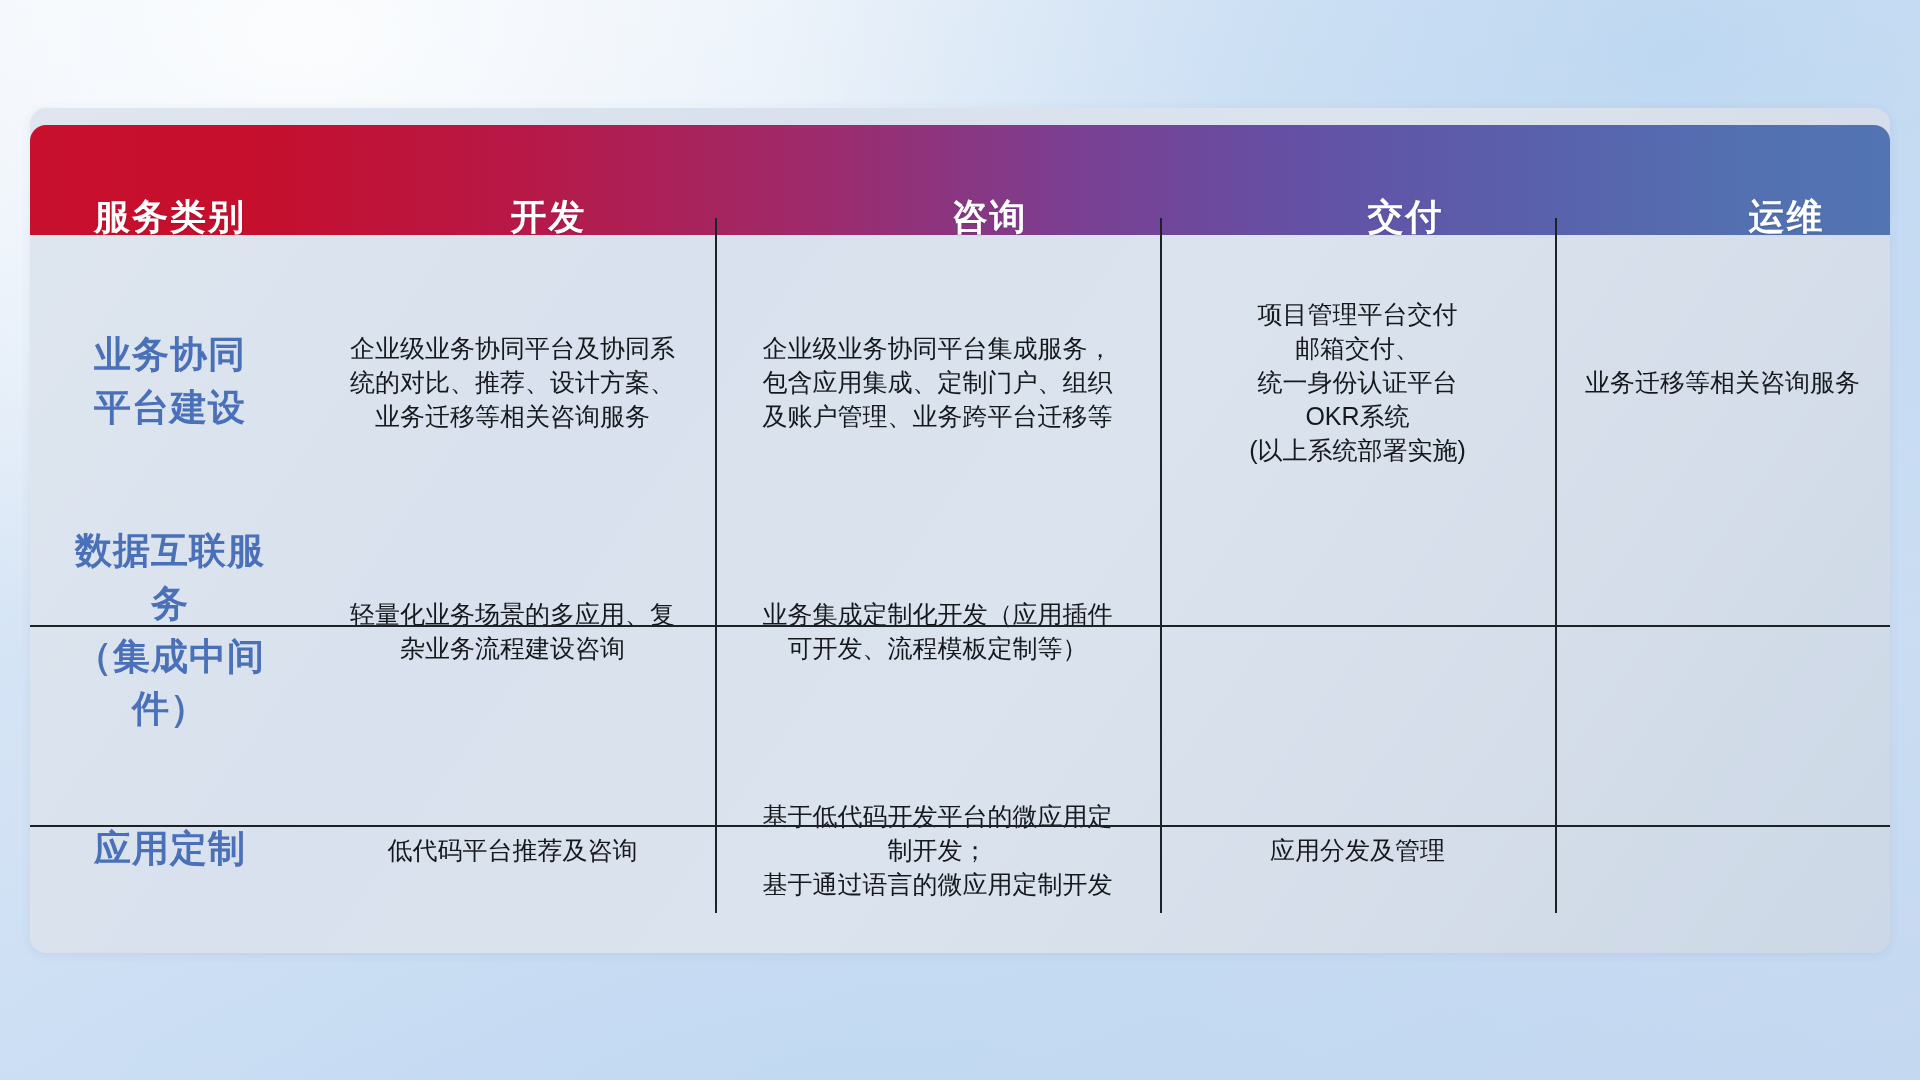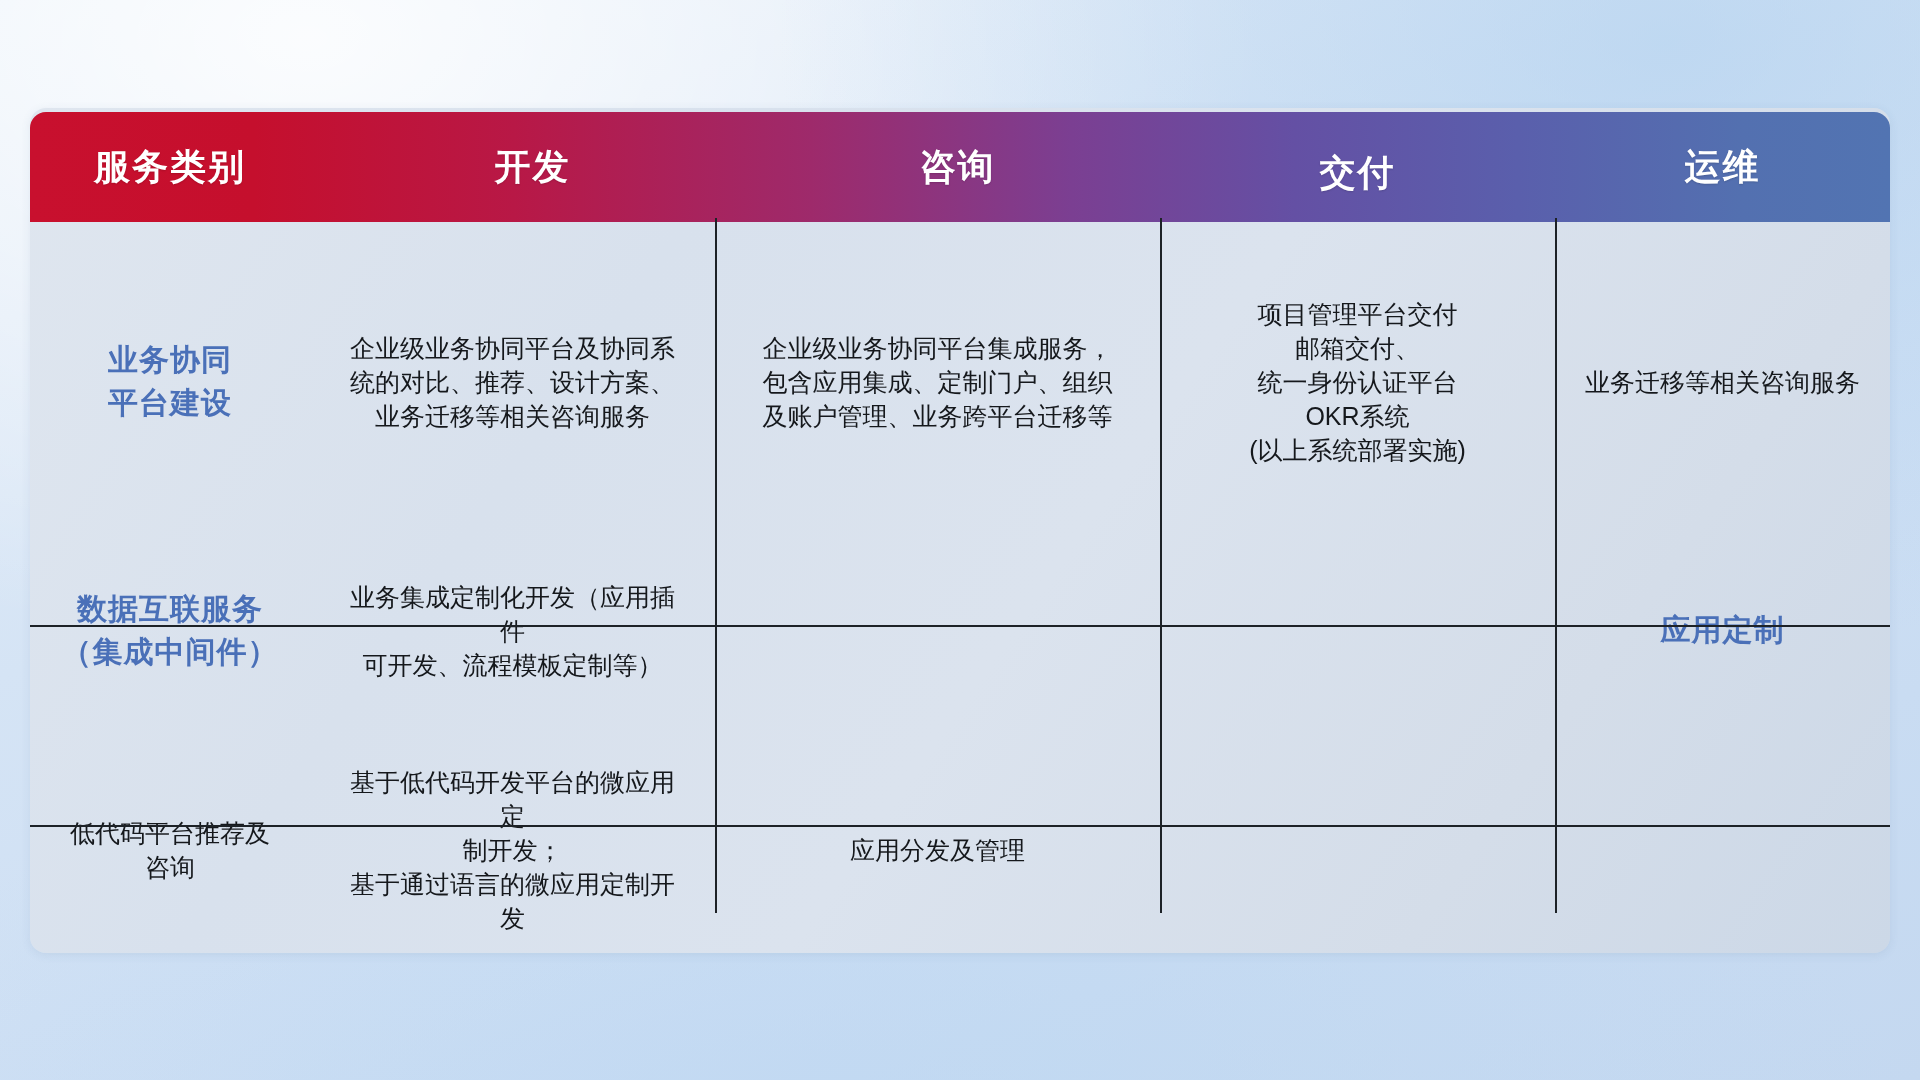--- a/index.html
+++ b/index.html
@@ -42,33 +42,33 @@
     width:1860px; height:845px;
     border-radius:16px;
     overflow:hidden;
     background:
       linear-gradient(125deg, #dfe6ef 0%, #d8e1ed 30%, #dbe3ee 55%, #d4dde9 80%, #ccd8e7 100%);
     box-shadow:0 2px 10px rgba(70,100,140,.10);
   }
 
   
   .thead{
-    position:absolute; left:0; top:4px; width:100%; height:110px;
+    position:absolute; left:0; top:17px; width:100%; height:110px;
     border-radius:16px 16px 0 0;
     background:linear-gradient(90deg,
         #c8102e 0%,
         #c50f2d 12%,
         #b81846 26%,
         #9e2a6b 42%,
         #7b3f92 56%,
         #6450a4 68%,
         #5a5fac 80%,
         #5370b0 92%,
         #5274b2 100%);
-    display:flex; align-items:center;
+    display:flex; align-items:flex-end;gap:16px;
   }
   .th{
     flex:0 0 auto;
     color:#ffffff;
     font-weight:700;
     font-size:36px;
     letter-spacing:2px;
     text-align:center;
     text-shadow:0 1px 2px rgba(0,0,0,.14);
     line-height:1;
@@ -93,21 +93,21 @@
     font-size:25px;
     line-height:1.36;
     color:#15181c;
     text-align:center;
     white-space:pre-line;
     margin-top:31px;
   }
   .cell.rowlabel{
     color:#4a70b8;
     font-weight:700;
-    font-size:30px;
+    font-size:37px;
     line-height:1.42;
     letter-spacing:1px;
   }
   
   .vline{
     position:absolute;
     top:0; bottom:0;
     width:2px;
     background:#1d2227;
   }
@@ -156,20 +156,22 @@
 及账户管理、业务跨平台迁移等</div>
     <div class="cell">项目管理平台交付
 邮箱交付、
 统一身份认证平台
 OKR系统
 (以上系统部署实施)</div>
     <div class="cell">业务迁移等相关咨询服务</div>
 
     <div class="cell rowlabel">数据互联服务
 （集成中间件）</div>
+    <div class="cell">轻量化业务场景的多应用、复
+杂业务流程建设咨询</div>
     <div class="cell">业务集成定制化开发（应用插件
 可开发、流程模板定制等）</div>
     <div class="cell"></div>
     <div class="cell"></div>
 
     <div class="cell rowlabel">应用定制</div>
     <div class="cell">低代码平台推荐及咨询</div>
     <div class="cell">基于低代码开发平台的微应用定
 制开发；
 基于通过语言的微应用定制开发</div>

